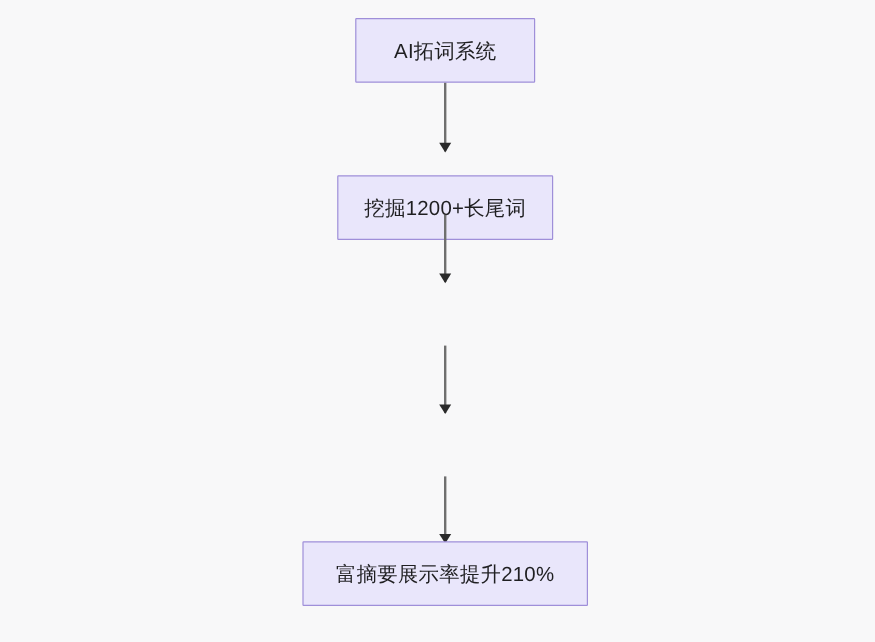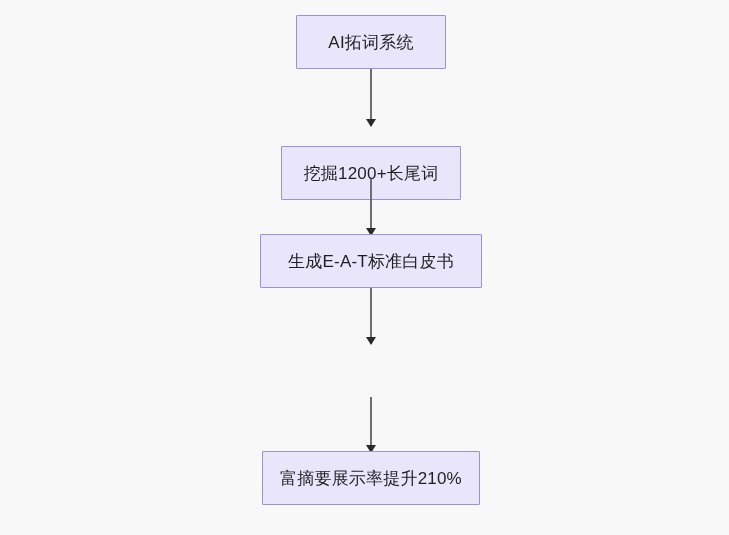--- a/index.html
+++ b/index.html
@@ -62,21 +62,21 @@
     border-left: 5px solid transparent;
     border-right: 5px solid transparent;
     border-top: 8px solid #2a2a2a;
   }
 
   
   #node-0 { top: 15px; width: 150px; }
   #node-1 { top: 128px; width: 180px; margin-top: 18px; }
   #node-2 { top: 234px; width: 222px; }
   #node-3 { top: 343px; width: 213px; }
-  #node-4 { top: 451px; width: 218px; }
+  #node-4 { top: 451px; width: 238px; }
 
   
   #edge-0 { top: 69px;  height: 57px; }
   #edge-1 { top: 179px; height: 56px; }
   #edge-2 { top: 288px; height: 56px; }
   #edge-3 { top: 397px; height: 55px; }
 </style>
 </head>
 <body>
 
@@ -93,23 +93,20 @@
 
   <div class="node" id="node-1">
     <span class="node-label">挖掘1200+长尾词</span>
   </div>
 
   <div class="edge" id="edge-1">
     <div class="edge-line"></div>
     <div class="edge-head"></div>
   </div>
 
-  <div class="node" id="node-2">
-    <span class="node-label">生成E-A-T标准白皮书</span>
-  </div>
 
   <div class="edge" id="edge-2">
     <div class="edge-line"></div>
     <div class="edge-head"></div>
   </div>
 
 
   <div class="edge" id="edge-3">
     <div class="edge-line"></div>
     <div class="edge-head"></div>

